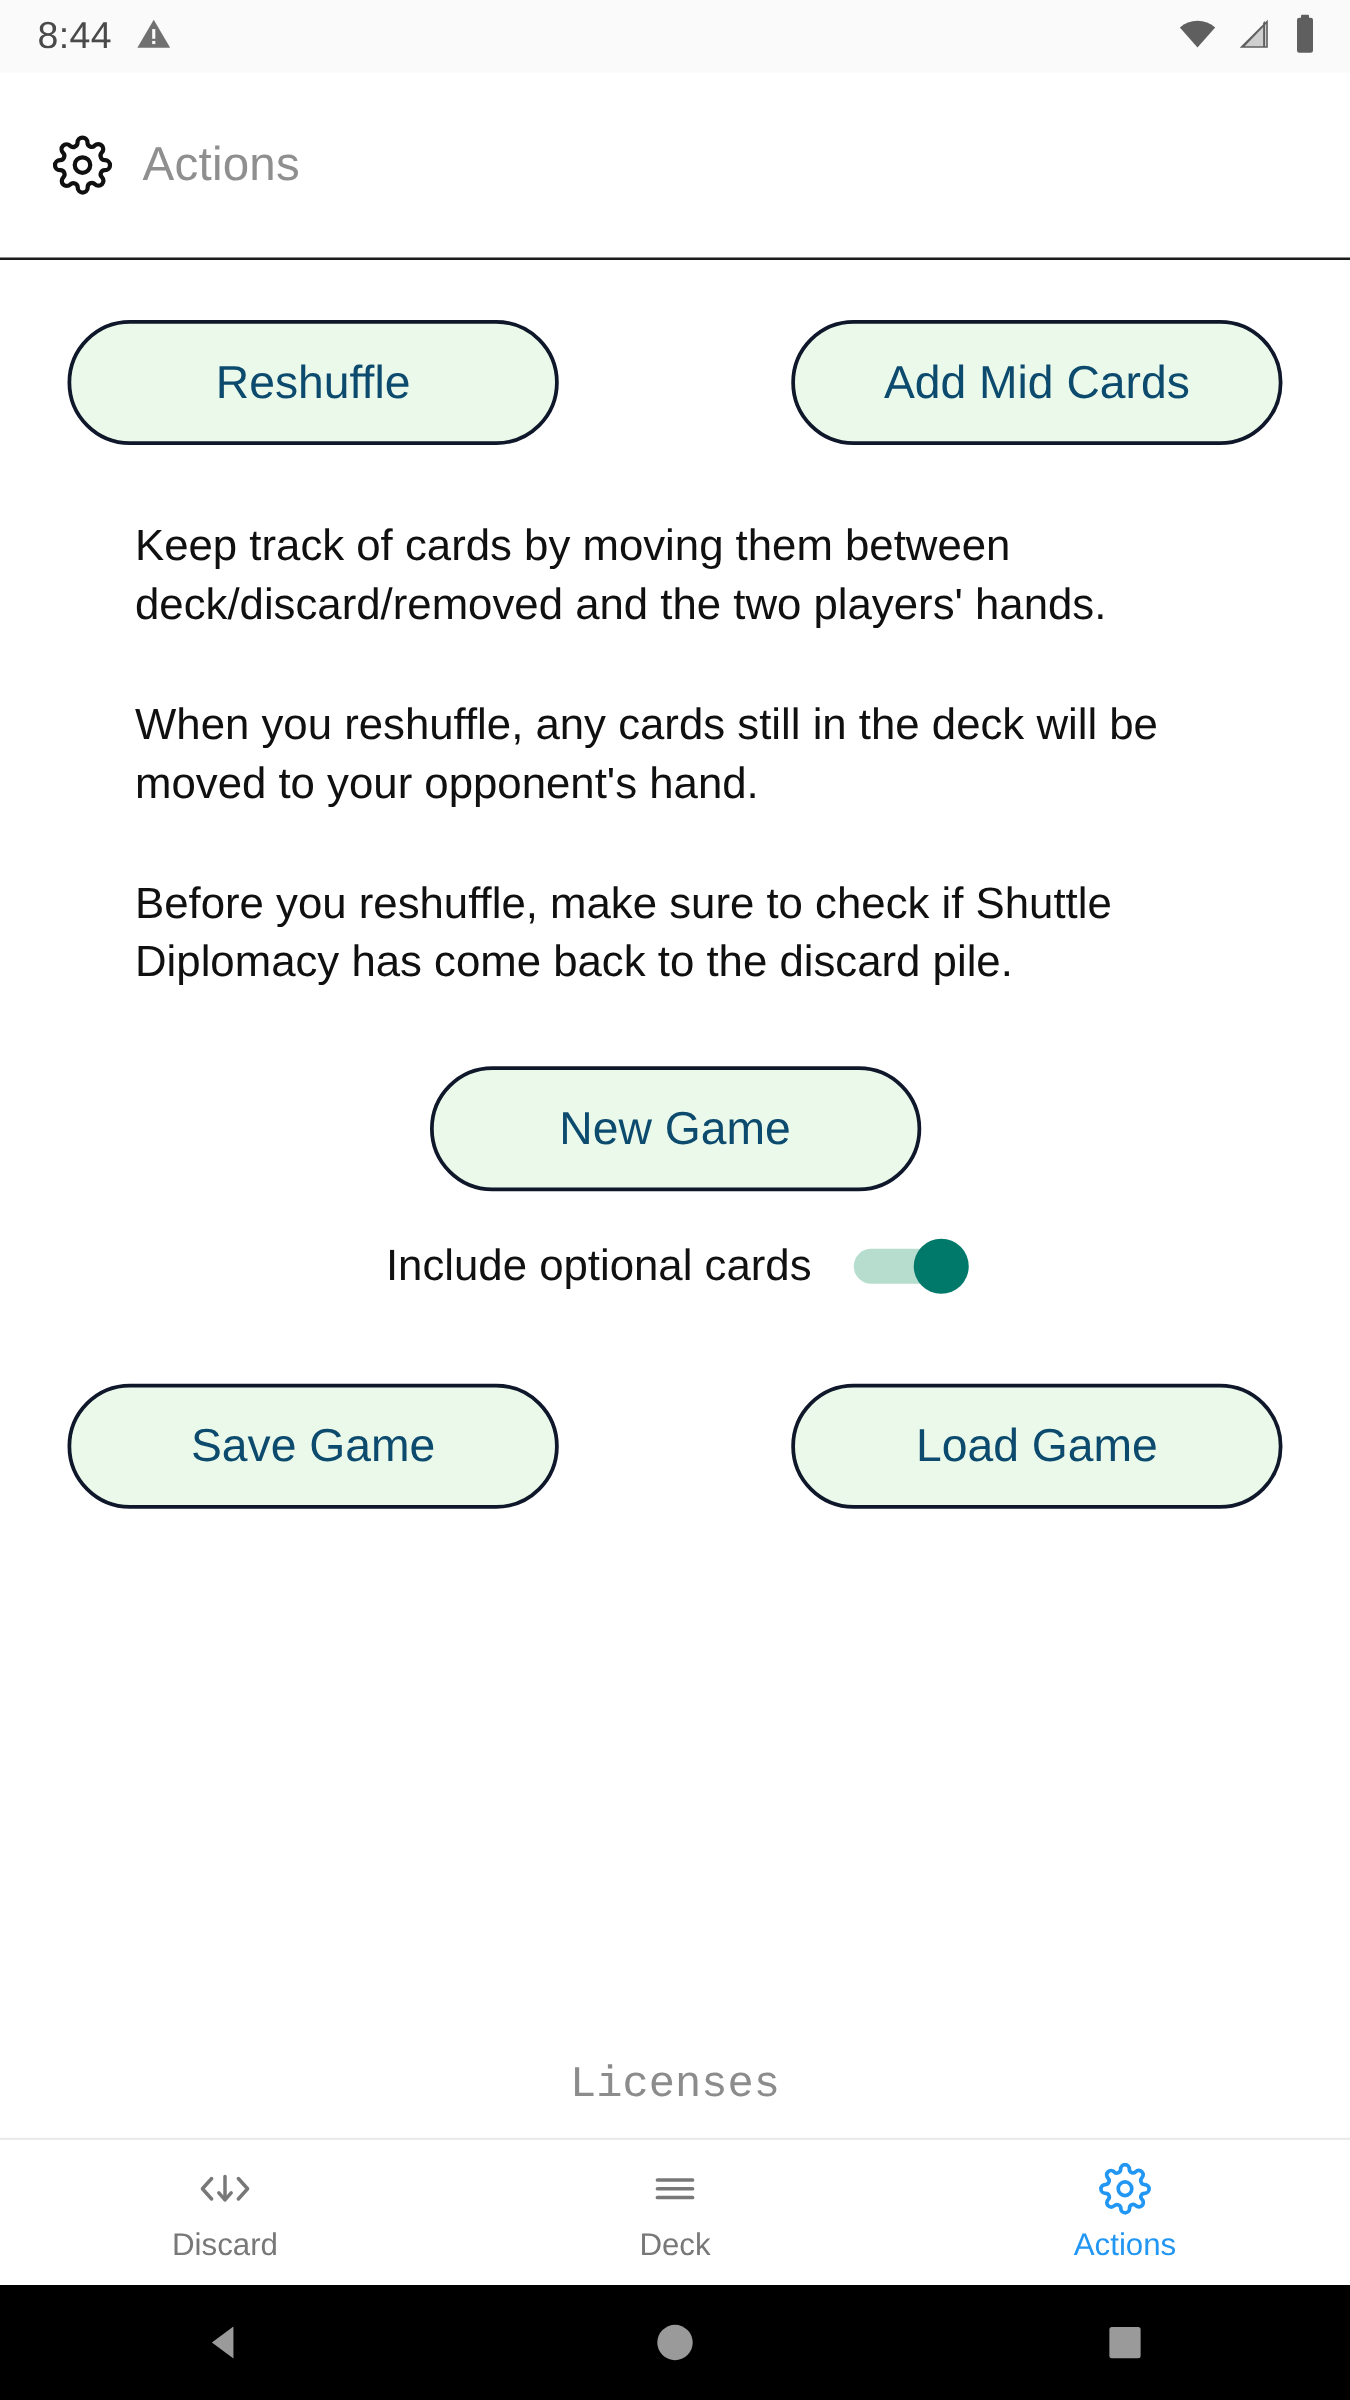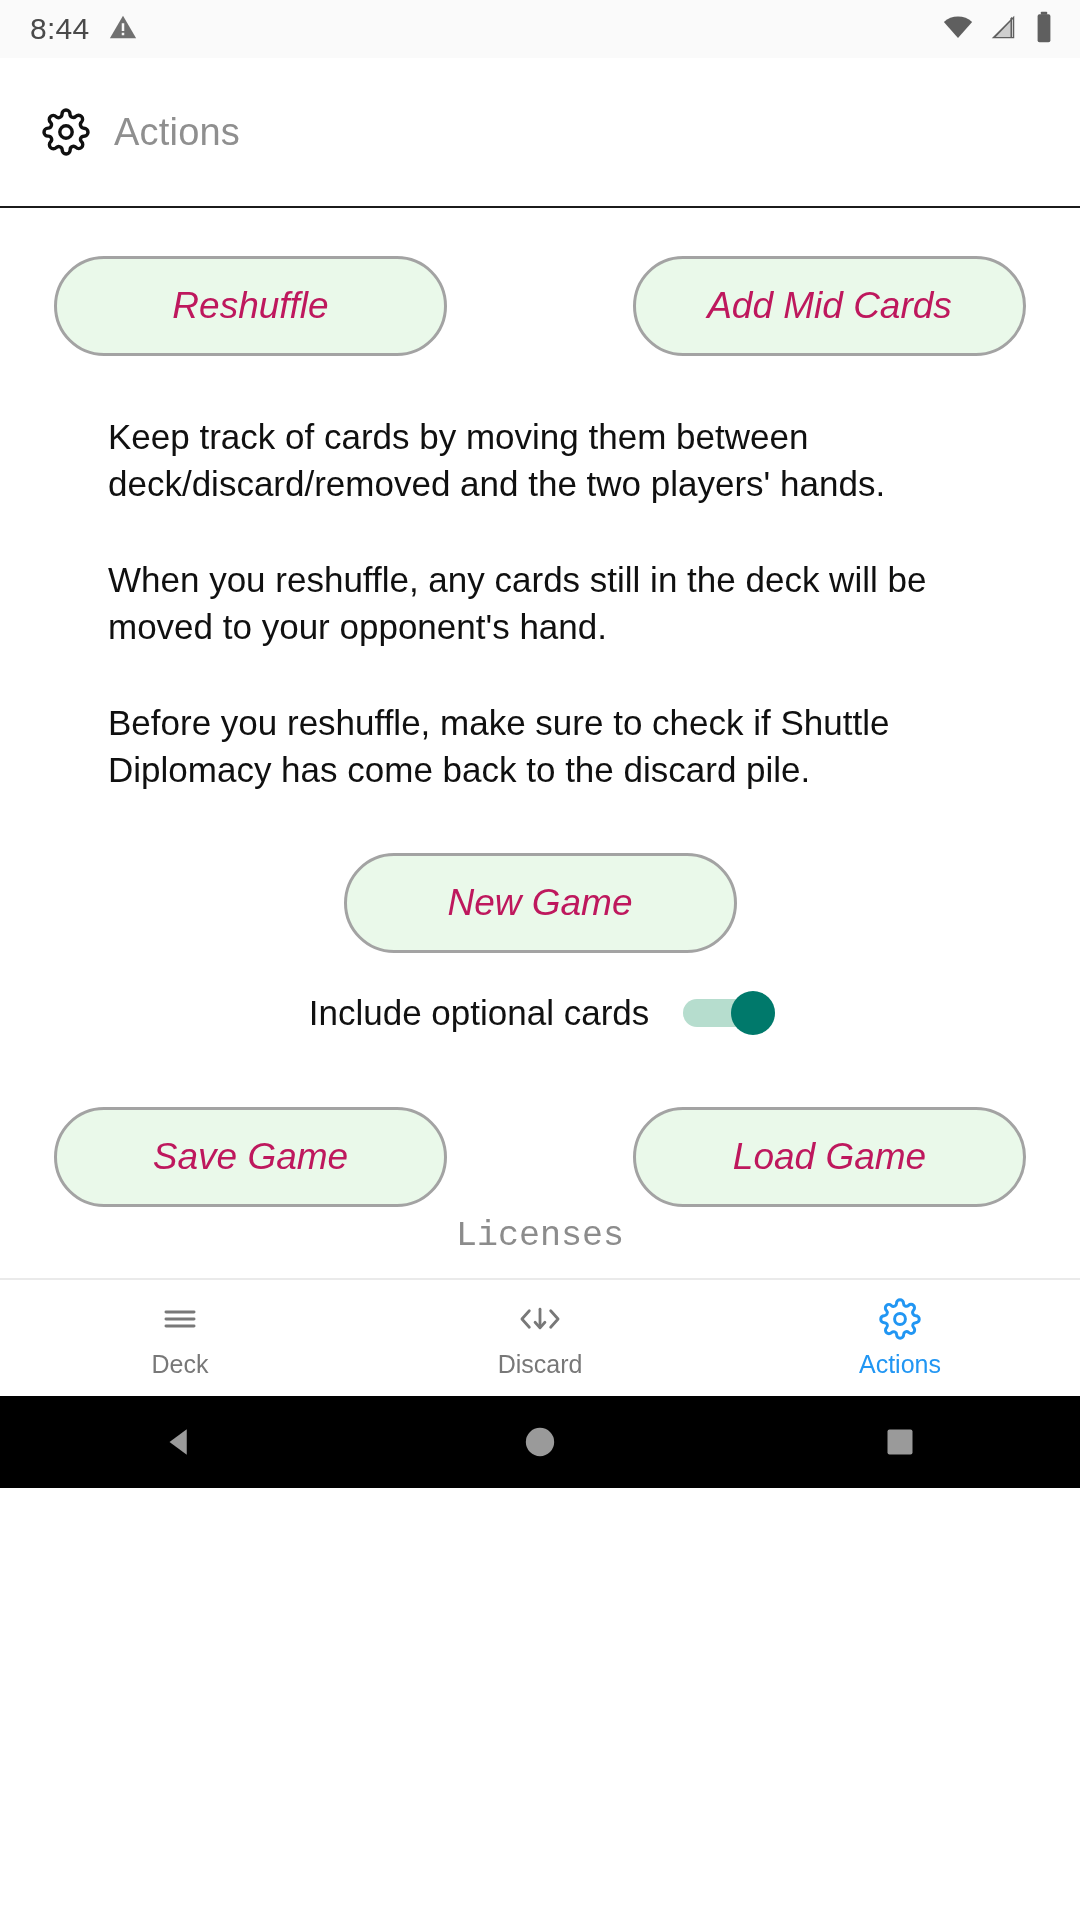--- a/index.html
+++ b/index.html
@@ -2,21 +2,21 @@
 <html><head>
 <meta charset="utf-8">
 <style>
   * { margin:0; padding:0; box-sizing:border-box; }
   html, body {
     width:1080px; height:1920px;
     font-family:"Liberation Sans", sans-serif;
     background:#ffffff;
     overflow:hidden;
   }
-  #phone { position:relative; width:1080px; height:1488px; background:#ffffff; display:flex; flex-direction:column; }
+  #phone { position:relative; width:1080px; height:1920px; background:#ffffff; display:flex; flex-direction:column; }
 
   
   .statusbar {
     height:58px; flex:0 0 58px;
     background:#fafafa;
     display:flex; align-items:center;
     padding:0 24px 0 30px;
     position:relative;
   }
   .status-left { display:flex; align-items:center; gap:18px; }
@@ -35,30 +35,29 @@
   .appbar-gear { width:48px; height:48px; flex:0 0 48px; margin-right:24px; }
   .appbar-title { font-size:38px; color:#8f8f8f; letter-spacing:0.2px; }
 
   
   .content { flex:1 1 auto; position:relative; background:#ffffff; overflow:hidden; }
 
   .btn-row { display:flex; justify-content:space-between; padding:48px 54px 0 54px; }
 
   .pill {
     background:#eaf9ea;
-    border:3px solid #a3a3a3;
+    border:3px solid #0f172a;
     border-radius:90px;
     height:100px;
     min-width:393px;
     display:flex; align-items:center; justify-content:center;
     font-size:37px;
-    color:#be185d;
+    color:#0c4a6e;
     cursor:pointer;
     padding:0 26px;
-    font-style:italic;
   }
 
   .paras { padding:58px 68px 0 108px; }
   .para {
     font-size:35px;
     line-height:1.33;
     color:#101010;
     margin-bottom:50px;
     max-width:870px;
   }
@@ -197,41 +196,41 @@
     <div class="licenses-wrap">
       <span class="licenses">Licenses</span>
     </div>
 
   </div>
 
   <div class="bottomnav">
 
     <div class="navitem">
       <span class="navicon">
-        <svg width="42" height="42" viewBox="0 0 24 24" stroke="#787878" stroke-width="1.7" stroke-linecap="round">
-            <line x1="4" y1="8" x2="20" y2="8"></line>
-            <line x1="4" y1="12" x2="20" y2="12"></line>
-            <line x1="4" y1="16" x2="20" y2="16"></line>
-          </svg>
-      </span>
-      <span class="navlabel">Deck</span>
-    </div>
-
-    <div class="navitem">
-      <span class="navicon">
         <svg width="46" height="42" viewBox="0 0 28 24" fill="none" stroke="#787878" stroke-width="1.7" stroke-linecap="round" stroke-linejoin="round">
           <polyline points="7.5,7 3,12 7.5,17"></polyline>
           <polyline points="20.5,7 25,12 20.5,17"></polyline>
           <line x1="14" y1="6" x2="14" y2="17"></line>
           <polyline points="11,14 14,17.4 17,14"></polyline>
         </svg>
       </span>
       <span class="navlabel">Discard</span>
     </div>
 
+    <div class="navitem">
+      <span class="navicon">
+        <svg width="42" height="42" viewBox="0 0 24 24" stroke="#787878" stroke-width="1.7" stroke-linecap="round">
+            <line x1="4" y1="8" x2="20" y2="8"></line>
+            <line x1="4" y1="12" x2="20" y2="12"></line>
+            <line x1="4" y1="16" x2="20" y2="16"></line>
+          </svg>
+      </span>
+      <span class="navlabel">Deck</span>
+    </div>
+
 
     <div class="navitem active">
       <span class="navicon">
         <svg width="42" height="42" viewBox="0 0 24 24" fill="none" stroke="#2196f3" stroke-width="1.7" stroke-linecap="round" stroke-linejoin="round">
           <circle cx="12" cy="12" r="3.1"></circle>
           <path d="M19.4 15a1.65 1.65 0 0 0 .33 1.82l.06.06a2 2 0 1 1-2.83 2.83l-.06-.06a1.65 1.65 0 0 0-1.82-.33 1.65 1.65 0 0 0-1 1.51V21a2 2 0 0 1-4 0v-.09A1.65 1.65 0 0 0 9 19.4a1.65 1.65 0 0 0-1.82.33l-.06.06a2 2 0 1 1-2.83-2.83l.06-.06a1.65 1.65 0 0 0 .33-1.82 1.65 1.65 0 0 0-1.51-1H3a2 2 0 0 1 0-4h.09A1.65 1.65 0 0 0 4.6 9a1.65 1.65 0 0 0-.33-1.82l-.06-.06a2 2 0 1 1 2.83-2.83l.06.06A1.65 1.65 0 0 0 9 4.6a1.65 1.65 0 0 0 1-1.51V3a2 2 0 0 1 4 0v.09a1.65 1.65 0 0 0 1 1.51 1.65 1.65 0 0 0 1.82-.33l.06-.06a2 2 0 1 1 2.83 2.83l-.06.06A1.65 1.65 0 0 0 19.4 9v.09a1.65 1.65 0 0 0 1.51 1H21a2 2 0 0 1 0 4h-.09a1.65 1.65 0 0 0-1.51 1z"></path>
         </svg>
       </span>
       <span class="navlabel">Actions</span>
     </div>

